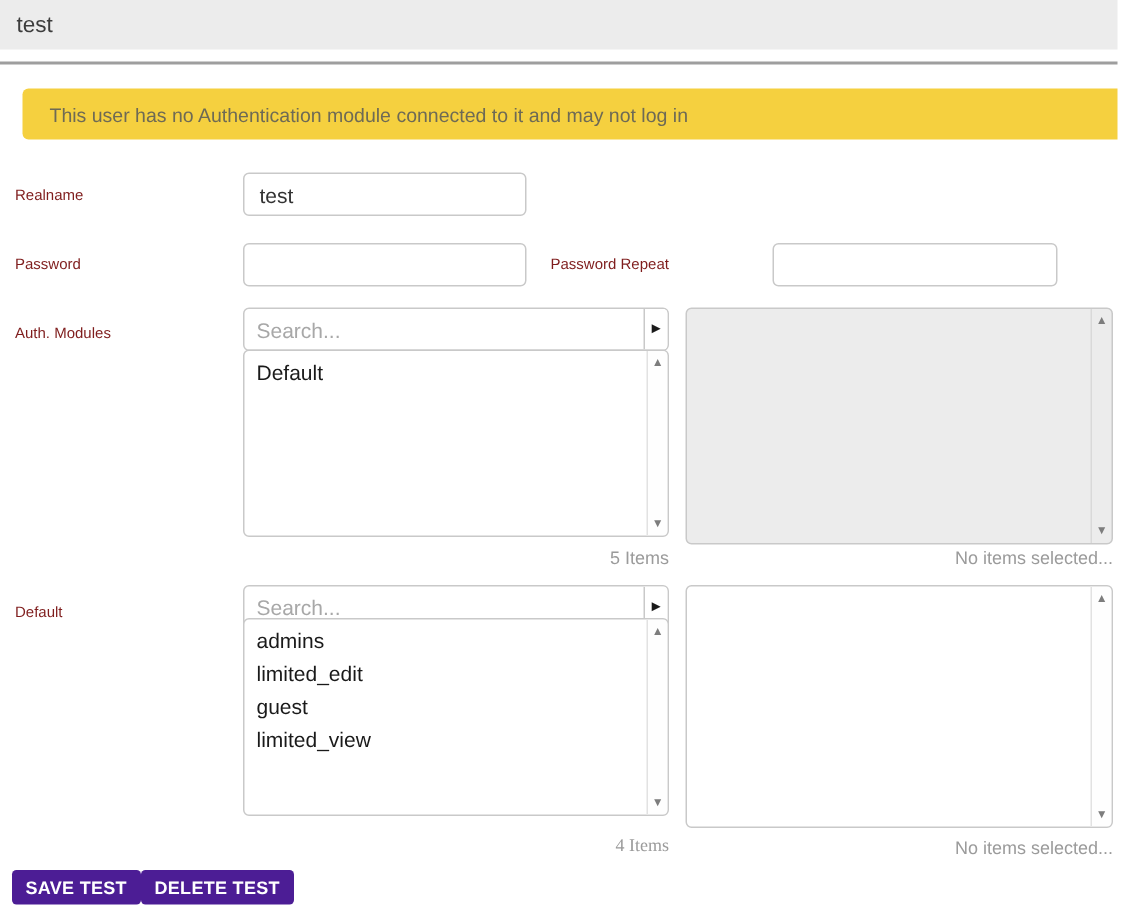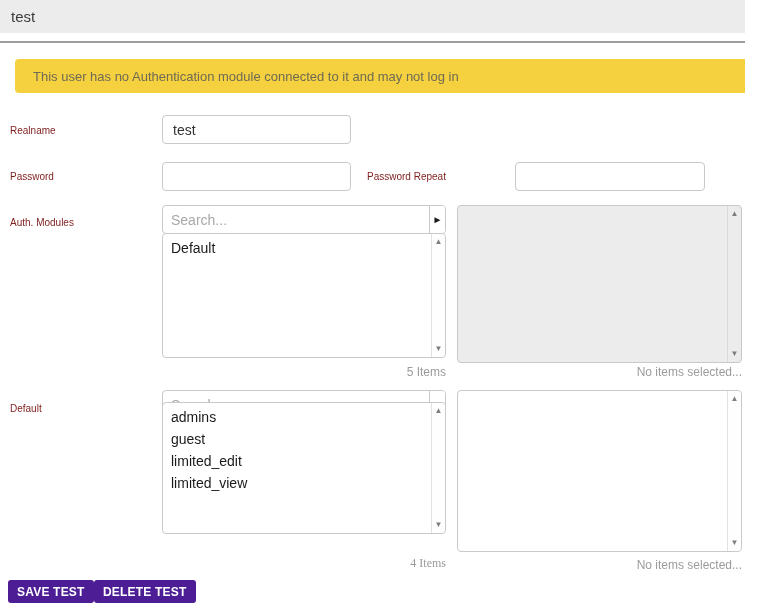--- a/index.html
+++ b/index.html
@@ -127,25 +127,25 @@
   <span class="meta" style="left:246px; top:365px;">5 Items</span>
   <span class="meta" style="left:542px; top:365px;">No items selected...</span>
 
   <span class="label" style="left:10px; top:400px;">Default</span>
 
   <div class="picker" style="left:162px; top:390px;">
     <input type="text" placeholder="Search..." style="">
     <button class="go-btn"><span>►</span></button>
   </div>
 
-  <div class="listbox" style="left:162px; top:402px; width:284px; height:132px;">
+  <div class="listbox" style="left:162px; top:412px; width:284px; height:132px;">
     <div class="list-items">
         <div class="list-item">admins</div>
+        <div class="list-item">limited_edit</div>
         <div class="list-item">guest</div>
-        <div class="list-item">limited_edit</div>
         <div class="list-item">limited_view</div>
       </div>
     <div class="vscroll">
       <span>▲</span>
       <span>▼</span>
     </div>
   </div>
 
   <div class="listbox" style="left:457px; top:390px; width:285px; height:162px;">
     <div class="list-items"></div>

